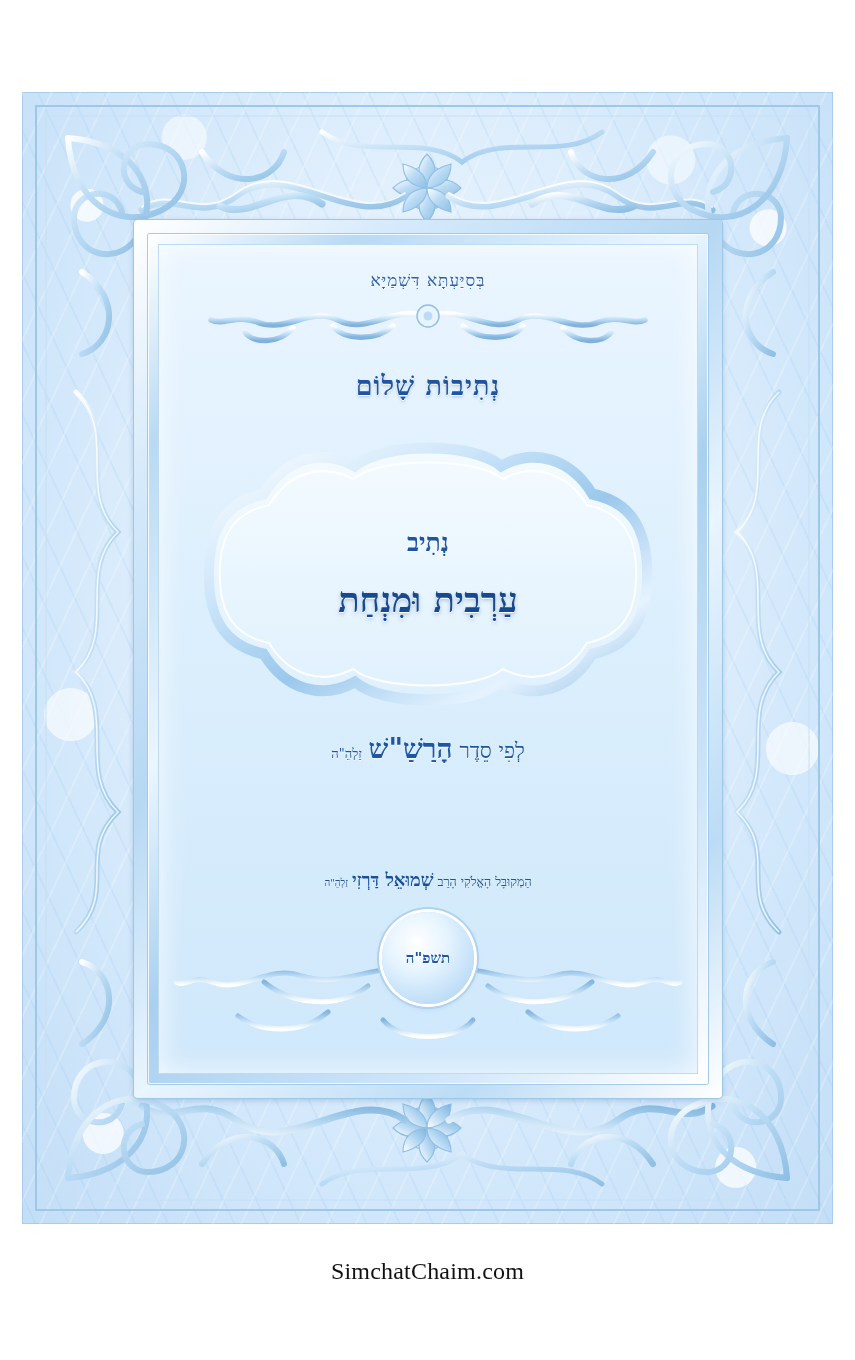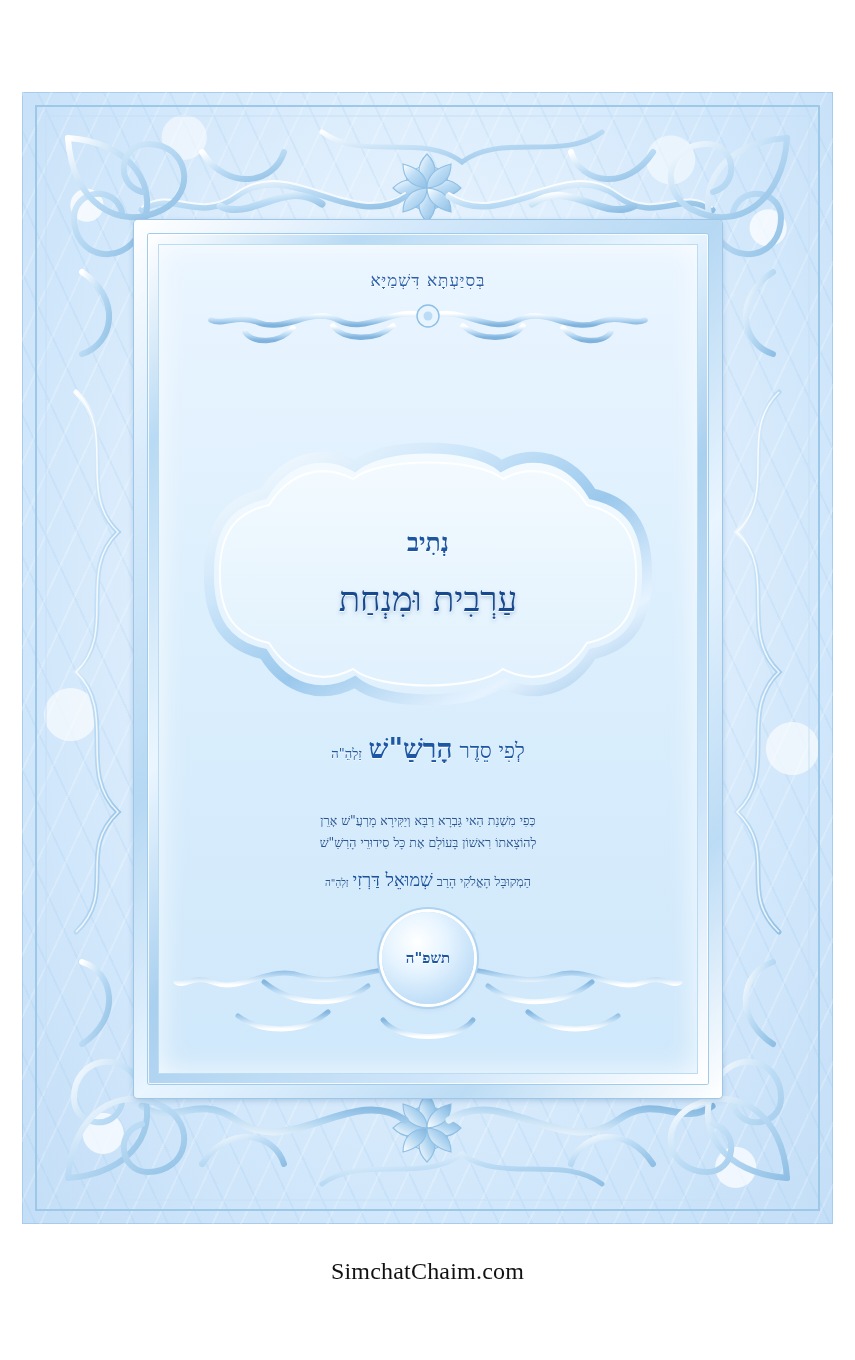--- a/index.html
+++ b/index.html
@@ -150,21 +150,21 @@
     gap: 22px;
   }
   .netiv {
     font-size: 25px;
     font-weight: bold;
     color: #1e55a1;
     text-shadow: 0 1px 0 rgba(255,255,255,.95);
   }
   .main-line-1 {
     font-size: 35px;
-    font-weight: normal;
+    font-weight: bold;
     color: #17498f;
     text-shadow: 0 1px 0 rgba(255,255,255,.95), 0 2px 4px rgba(60,110,160,.4);
   }
   .main-line-2 {
     font-size: 34px;
     font-weight: bold;
     color: #17498f;
     text-shadow: 0 1px 0 rgba(255,255,255,.95), 0 2px 4px rgba(60,110,160,.4);
   }
 
@@ -198,21 +198,21 @@
     color: #29538f;
   }
   .author-line {
     position: absolute;
     top: 625px; left: 0; right: 0;
     font-size: 12.5px;
     color: #29538f;
   }
   .author-line .name {
     font-size: 18px;
-    font-weight: normal;
+    font-weight: bold;
     color: #1a4f9b;
   }
   .author-line .tiny { font-size: 10px; }
 
   .flourish-bottom {
     position: absolute;
     bottom: 8px; left: 50%;
     transform: translateX(-50%);
     width: 520px; height: 150px;
   }
@@ -366,20 +366,21 @@
                 <path d="M235 22 C 265 6, 295 40, 325 24 C 352 10, 378 38, 406 26 C 426 18, 440 30, 452 24"></path>
                 <path d="M200 30 C 182 46, 150 44, 140 30"></path>
                 <path d="M270 30 C 288 46, 320 44, 330 30"></path>
                 <path d="M100 32 C 86 48, 60 48, 52 36"></path>
                 <path d="M370 32 C 384 48, 410 48, 418 36"></path>
               </g>
               <circle cx="235" cy="20" r="11" fill="#e8f5ff" stroke="#8fbfe4" stroke-width="1.4"></circle>
               <circle cx="235" cy="20" r="4.5" fill="#bcdcf5"></circle>
             </svg>
 
+            <div class="series-title">נְתִיבוֹת שָׁלוֹם</div>
 
             <div class="cartouche">
               <svg viewBox="0 0 552 288" preserveAspectRatio="none">
                 <defs>
                   <linearGradient id="cGrad" x1="0" y1="0" x2="1" y2="1">
                     <stop offset="0%" stop-color="#ffffff"></stop>
                     <stop offset="30%" stop-color="#cde6fa"></stop>
                     <stop offset="55%" stop-color="#9ac8ec"></stop>
                     <stop offset="80%" stop-color="#e6f3ff"></stop>
                     <stop offset="100%" stop-color="#8cbce3"></stop>
@@ -418,24 +419,20 @@
               </div>
             </div>
 
             <div class="lefi-seder">
               <span>לְפִי סֵדֶר</span>
               <span class="big">הָרַשַׁ"שׁ</span>
               <span class="small">זַלְהֵ"ה</span>
             </div>
 
 
-            <div class="sub-block">
-              <div>כְּפִי מִשְׁנַת הַאי גַּבְרָא רַבָּא וְיַקִּירָא מָרְעֲ"שׁ אָרֵן</div>
-              <div>לְהוֹצָאתוֹ רִאשׁוֹן בָּעוֹלָם אֶת כָּל סִידוּרֵי הָרַשַׁ"שׁ</div>
-            </div>
 
             <div class="author-line">
               <span>הַמְקוּבָּל הָאֱלֹקִי הָרַב</span>
               <span class="name">שְׁמוּאֵל דַּרְזִי</span>
               <span class="tiny">זַלְהֵ"ה</span>
             </div>
 
             <svg class="flourish-bottom" viewBox="0 0 520 150">
               <defs>
                 <linearGradient id="fl2" x1="0" y1="1" x2="0" y2="0">

